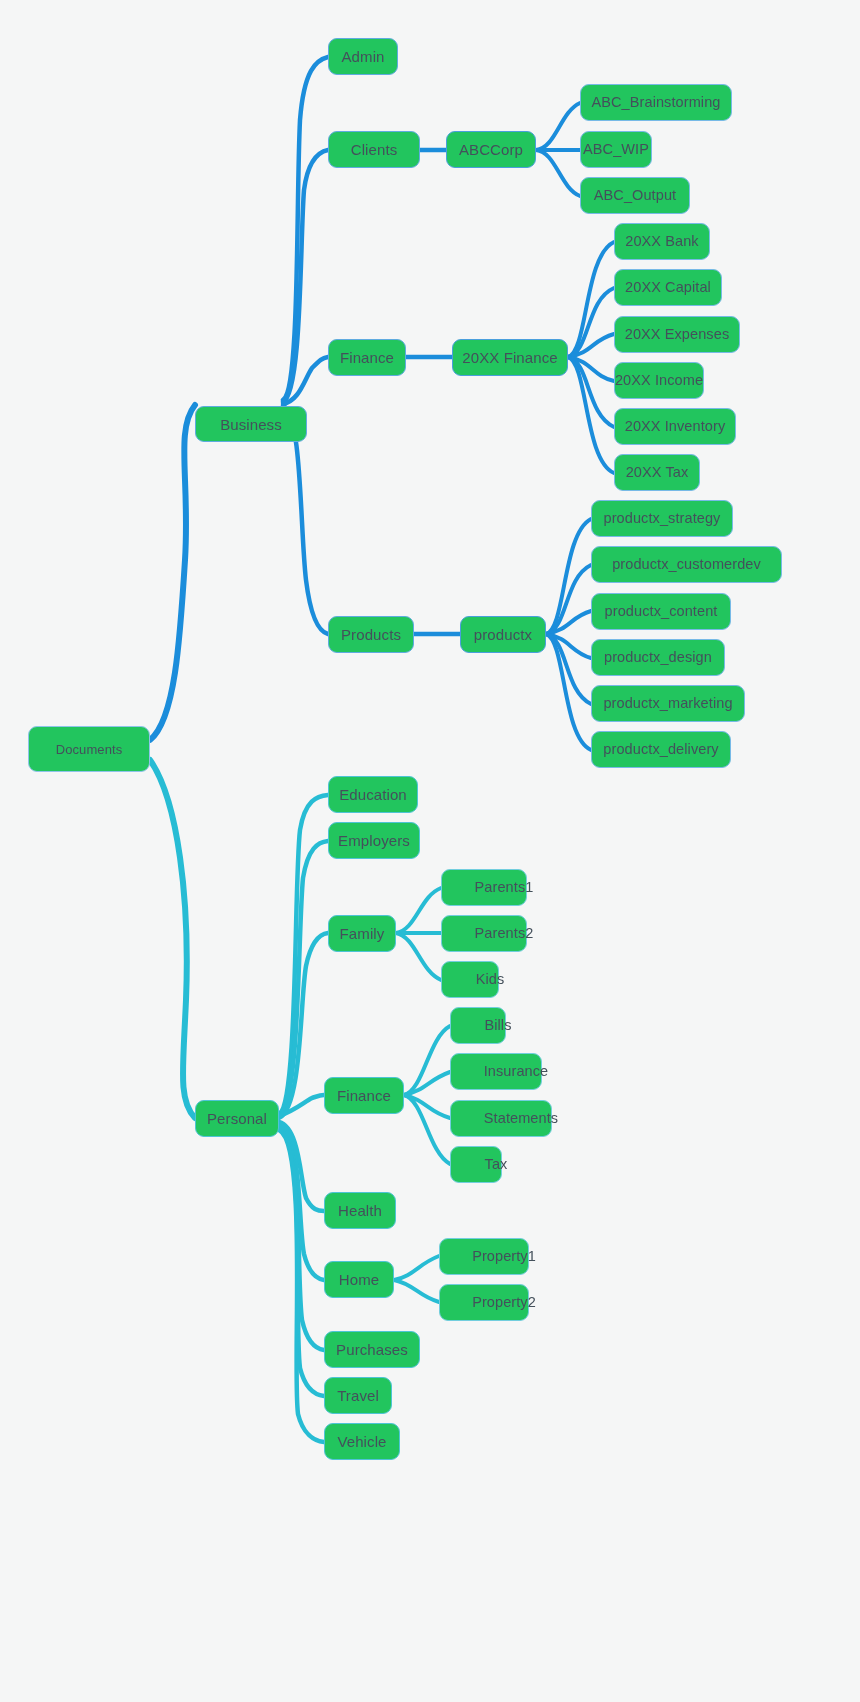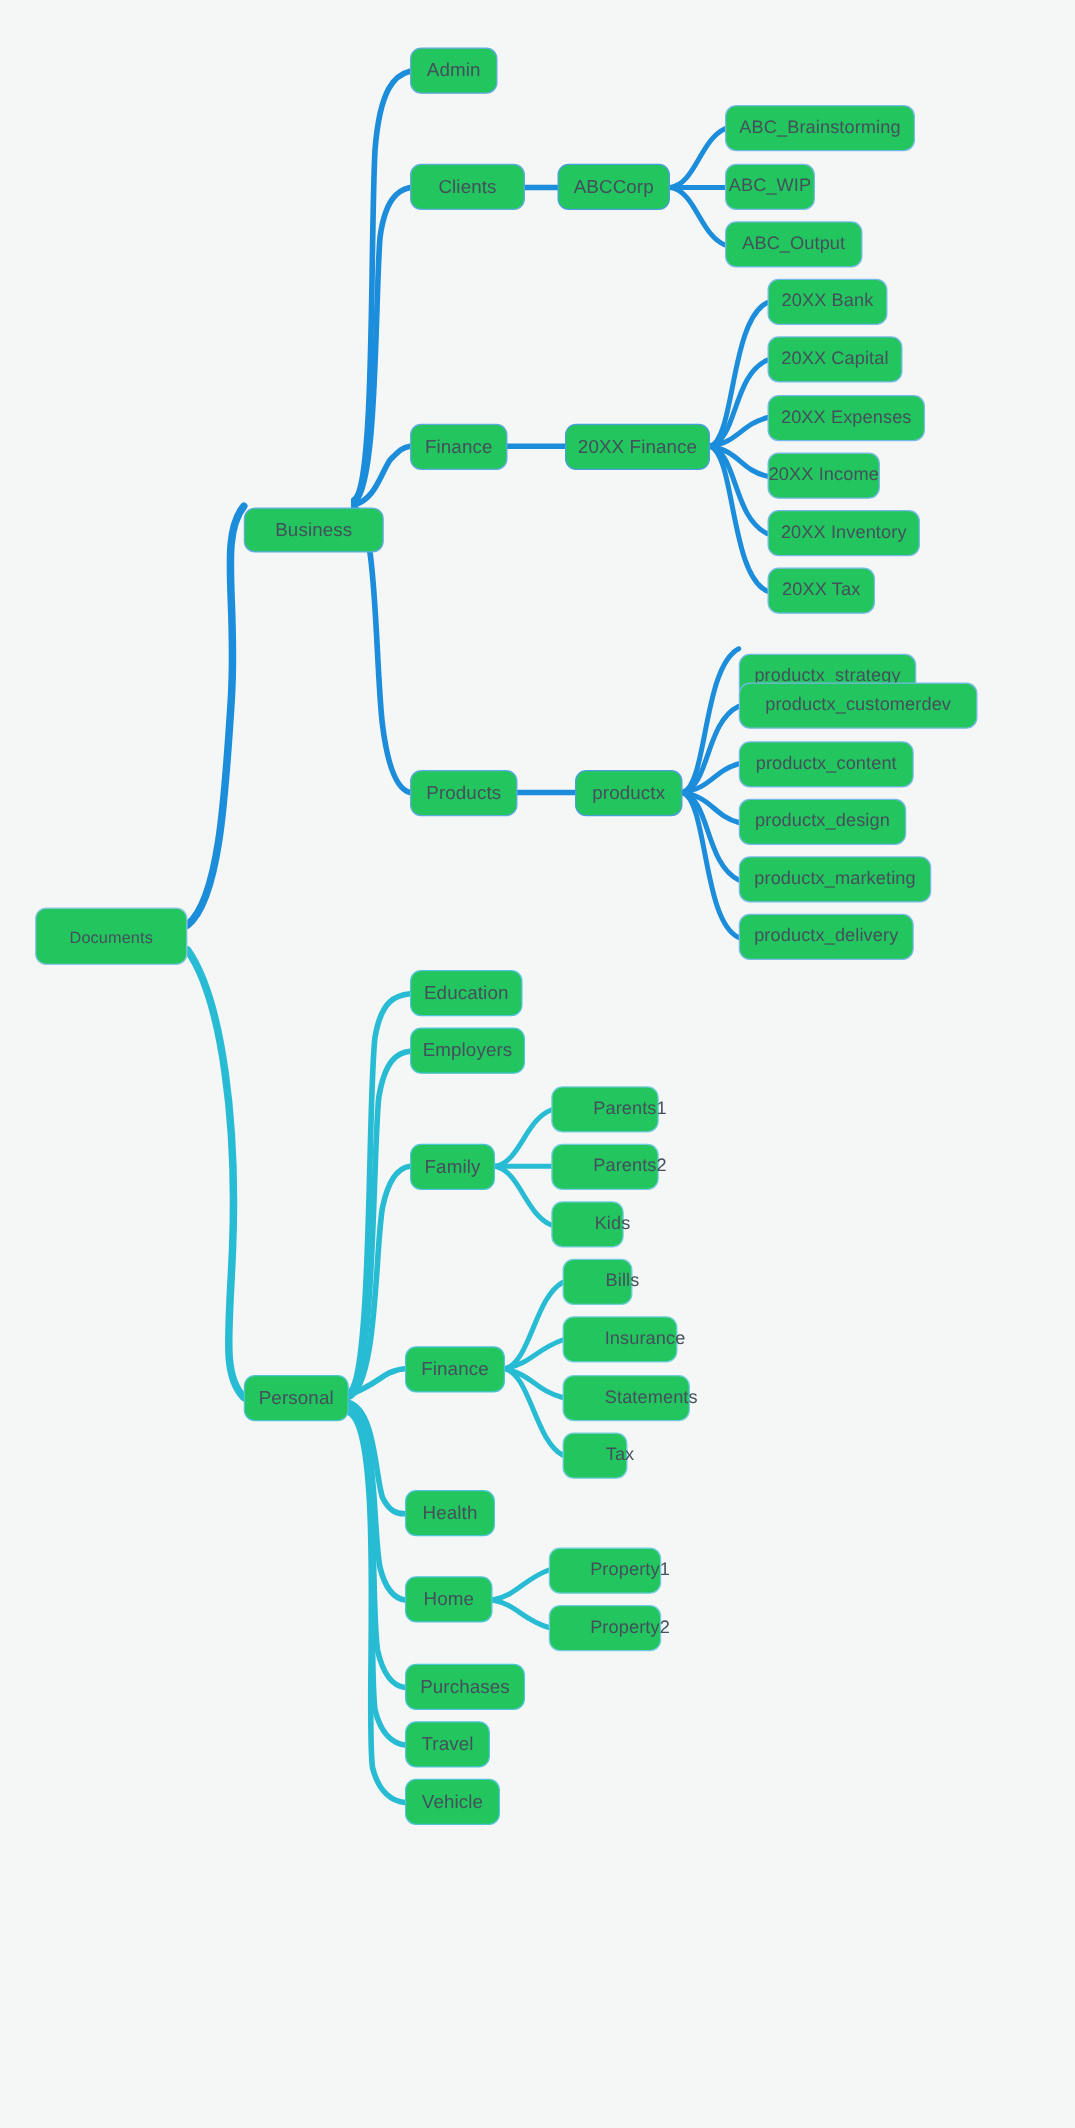--- a/index.html
+++ b/index.html
@@ -164,21 +164,21 @@
       </div>
       <div class="node tint-business-leaf" style="left: 614px; top: 454px; width: 86px; height: 37px;">
         <span class="node-label">20XX Tax</span>
       </div>
       <div class="node tint-business" style="left: 328px; top: 616px; width: 86px; height: 37px;">
         <span class="node-label">Products</span>
       </div>
       <div class="node tint-business-mid" style="left: 460px; top: 616px; width: 86px; height: 37px;">
         <span class="node-label">productx</span>
       </div>
-      <div class="node tint-business-leaf" style="left: 591px; top: 523px; width: 142px; height: 37px; text-align: right;">
+      <div class="node tint-business-leaf" style="left: 591px; top: 500px; width: 142px; height: 37px; text-align: right;">
         <span class="node-label">productx_strategy</span>
       </div>
       <div class="node tint-business-leaf" style="left: 591px; top: 546px; width: 191px; height: 37px;">
         <span class="node-label">productx_customerdev</span>
       </div>
       <div class="node tint-business-leaf" style="left: 591px; top: 593px; width: 140px; height: 37px;">
         <span class="node-label">productx_content</span>
       </div>
       <div class="node tint-business-leaf" style="left: 591px; top: 639px; width: 134px; height: 37px;">
         <span class="node-label">productx_design</span>

